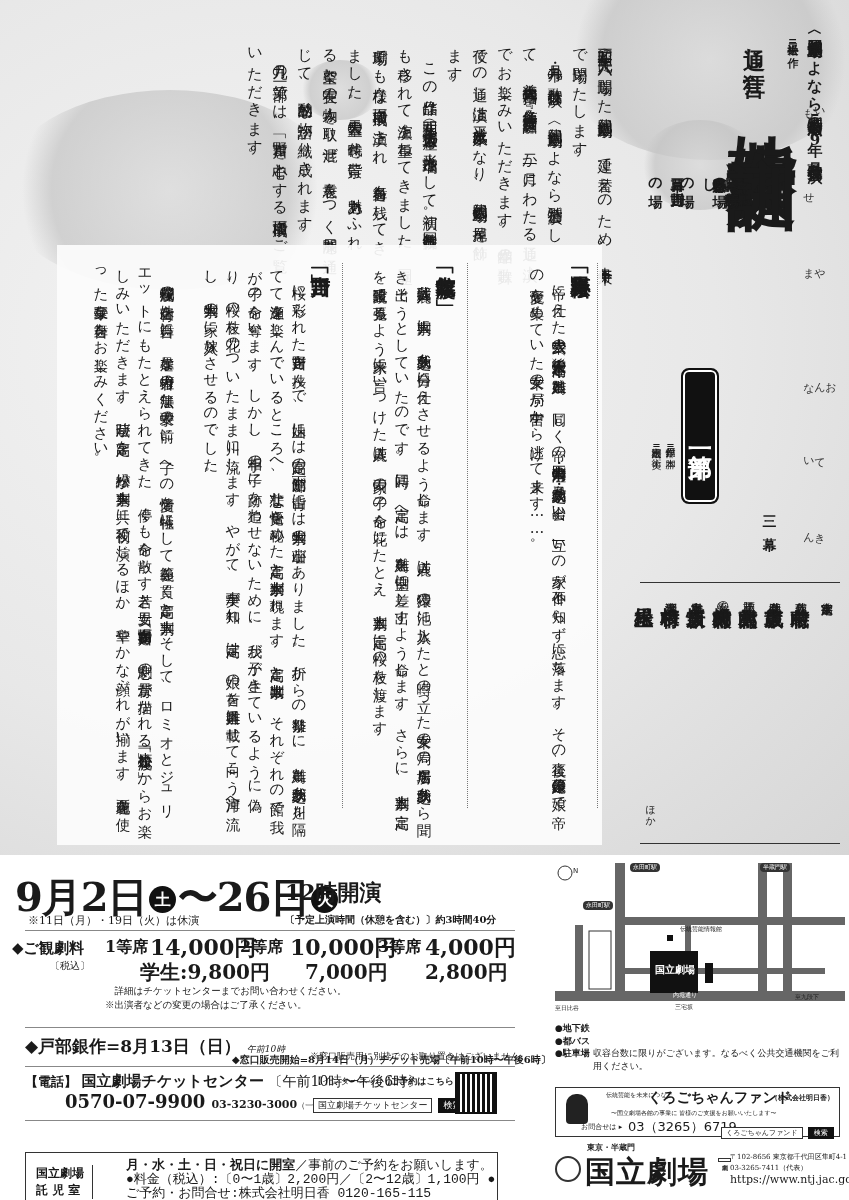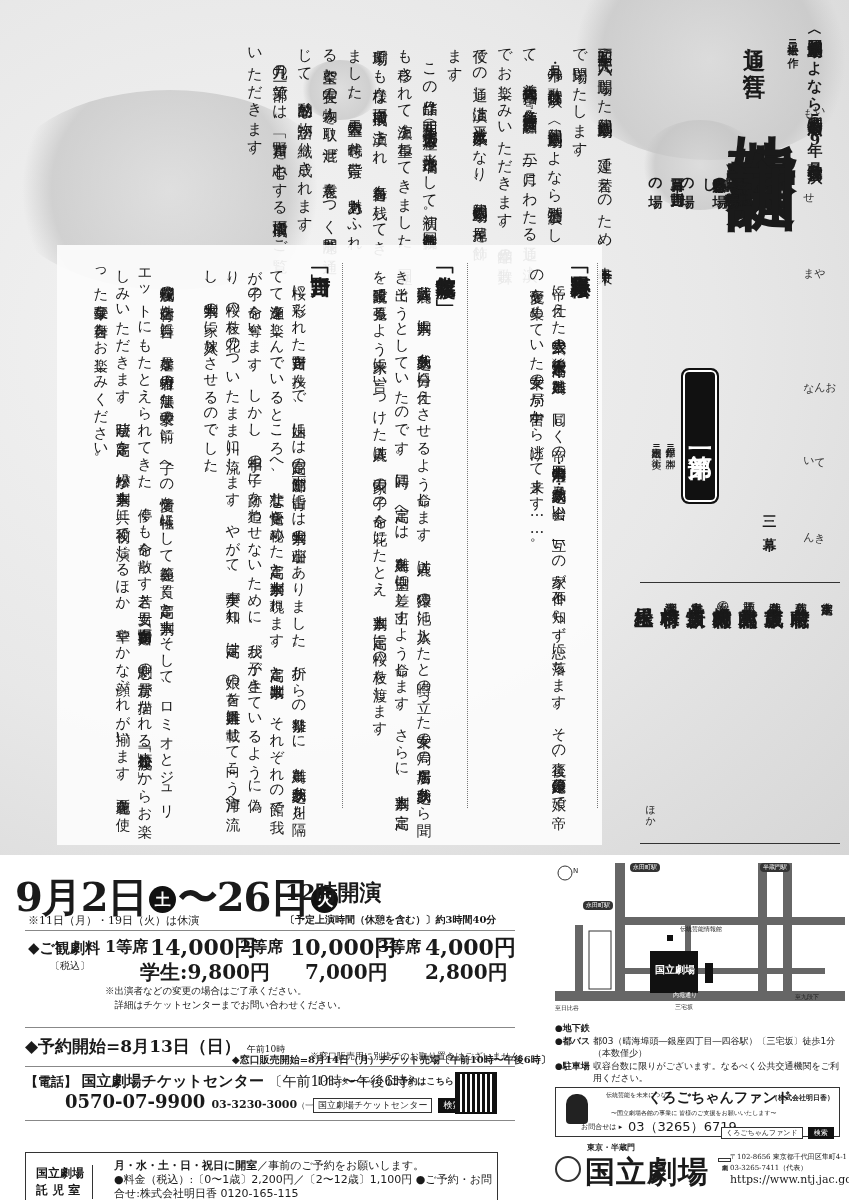--- a/index.html
+++ b/index.html
@@ -39,21 +39,21 @@
   .dotted { position: absolute; top: 18px; height: 545px; border-left: 1px dotted #777; }
 
   .bottom { position: absolute; left: 0; top: 855px; width: 849px; height: 345px; background: #fff; }
   .dates { position: absolute; left: 15px; top: 15px; font-size: 40px; font-weight: bold; letter-spacing: -1px; }
   .dow { display: inline-block; width: 27px; height: 27px; border-radius: 50%; background: #111; color: #fff; font-size: 16px; text-align: center; line-height: 27px; vertical-align: 6px; margin: 0 2px; }
   .closed { position: absolute; left: 28px; top: 58px; font-size: 11px; }
   .start { position: absolute; left: 285px; top: 23px; font-size: 22px; font-weight: bold; }
   .duration { position: absolute; left: 285px; top: 58px; font-size: 10px; font-weight: bold; }
   .hr { position: absolute; left: 25px; width: 490px; border-top: 1.5px solid #888; }
 
-  .price-label { position: absolute; left: 28px; top: 84px; font-size: 15px; font-weight: bold; }
+  .price-label { position: absolute; left: 12px; top: 84px; font-size: 15px; font-weight: bold; }
   .tax { position: absolute; left: 50px; top: 104px; font-size: 10px; text-align: center; }
   .seat { position: absolute; top: 82px; font-size: 16px; font-weight: bold; }
   .price { position: absolute; top: 78px; font-size: 22px; font-weight: bold; }
   .student { position: absolute; top: 104px; font-size: 20px; font-weight: bold; }
   .notes { position: absolute; left: 105px; top: 129px; font-size: 9.5px; line-height: 14px; }
   .row { position: absolute; }
 
   .map { position: absolute; left: 555px; top: 863px; width: 290px; height: 148px; background: #fff; }
   .access { position: absolute; left: 555px; top: 1022px; width: 290px; font-size: 9px; line-height: 12.5px; font-family: "DejaVu Sans", sans-serif; }
   .fund { position: absolute; left: 555px; top: 1087px; width: 285px; height: 50px; border: 1.5px solid #333; }
@@ -170,28 +170,28 @@
   <div class="seat" style="left:105px">1等席</div>
   <div class="price" style="left:150px">14,000円</div>
   <div class="student" style="left:140px">学生:9,800円</div>
   <div class="seat" style="left:240px">2等席</div>
   <div class="price" style="left:290px">10,000円</div>
   <div class="student" style="left:305px">7,000円</div>
   <div class="seat" style="left:378px">3等席</div>
   <div class="price" style="left:425px">4,000円</div>
   <div class="student" style="left:425px">2,800円</div>
   <div class="notes">
+    <div>　詳細はチケットセンターまでお問い合わせください。</div>
     <div>※出演者などの変更の場合はご了承ください。</div>
-    <div>　詳細はチケットセンターまでお問い合わせください。</div>
   </div>
   <div class="hr" style="top:172px"></div>
 
   <div class="row" style="left:25px;top:180px;font-size:17px;font-weight:bold;">
-    <span>◆予約開始=8月13日（日）</span>
-    <span style="font-size:9px;font-weight:normal;">午前10時</span>
+    <span>◆戸部銀作=8月13日（日）</span>
+    <span style="font-size:9px;font-weight:normal;font-style:italic;">午前10時</span>
   </div>
   <div class="row" style="left:232px;top:198px;font-size:10px;font-weight:bold;">◆窓口販売開始=8月14日（月）チケット売場〔午前10時〜午後6時〕</div>
   <div class="row" style="left:310px;top:195px;font-size:9px;">※窓口販売用に別枠でのお取り置きはございません。</div>
   <div class="hr" style="top:211px"></div>
 
   <div class="row" style="left:25px;top:217px;font-size:13px;font-weight:bold;">
     <span>【電話】</span>
     <span style="font-size:15px;">国立劇場チケットセンター</span>
     <span style="font-size:14px;font-weight:normal;">〔午前10時〜午後6時〕</span>
   </div>
@@ -207,21 +207,21 @@
   </div>
   <div class="row" style="left:455px;top:217px;width:42px;height:42px;background:repeating-linear-gradient(90deg,#111 0 3px,#fff 3px 5px),#111;border:2px solid #111;"></div>
   <div class="hr" style="top:265px"></div>
 
 
   <div class="row" style="left:25px;top:297px;width:473px;height:60px;border:1.5px solid #333;">
     <div style="position:absolute;left:10px;top:12px;font-size:12px;font-weight:bold;line-height:17px;border-right:1.5px solid #333;padding-right:8px;">
       <div>国立劇場</div>
       <div>託 児 室</div>
     </div>
-    <div class="sans" style="position:absolute;left:88px;top:6px;font-size:11px;line-height:14px;">
+    <div class="sans" style="position:absolute;left:100px;top:6px;font-size:13px;line-height:14px;font-family:Liberation Mono, monospace;">
       <div><b>月・水・土・日・祝日に開室</b><span>／事前のご予約をお願いします。</span></div>
       <div>●料金（税込）:〔0〜1歳〕2,200円／〔2〜12歳〕1,100円 ●ご予約・お問合せ:株式会社明日香 0120-165-115</div>
 
     </div>
   </div>
 </div>
 
 <div class="map">
   <svg width="290" height="148" viewBox="0 0 290 148">
     <g fill="#666">
@@ -252,21 +252,20 @@
   <span class="abs sans" style="left:120px;top:140px;font-size:6px;">三宅坂</span>
 </div>
 
 <div class="access">
   <div style="display:flex">
       <b style="width:38px;flex:none">●地下鉄</b>
     </div>
   <div style="display:flex">
       <b style="width:38px;flex:none">●都バス</b>
       <div>
-        <div>都03（晴海埠頭―銀座四丁目―四谷駅）〔三宅坂〕徒歩1分（本数僅少）</div>
       </div>
     </div>
   <div style="display:flex">
       <b style="width:38px;flex:none">●駐車場</b>
       <div>収容台数に限りがございます。なるべく公共交通機関をご利用ください。</div>
     </div>
 </div>
 
 <div class="fund">
   <div class="abs" style="left:10px;top:6px;width:22px;height:30px;background:#222;border-radius:10px 10px 4px 4px;"></div>

